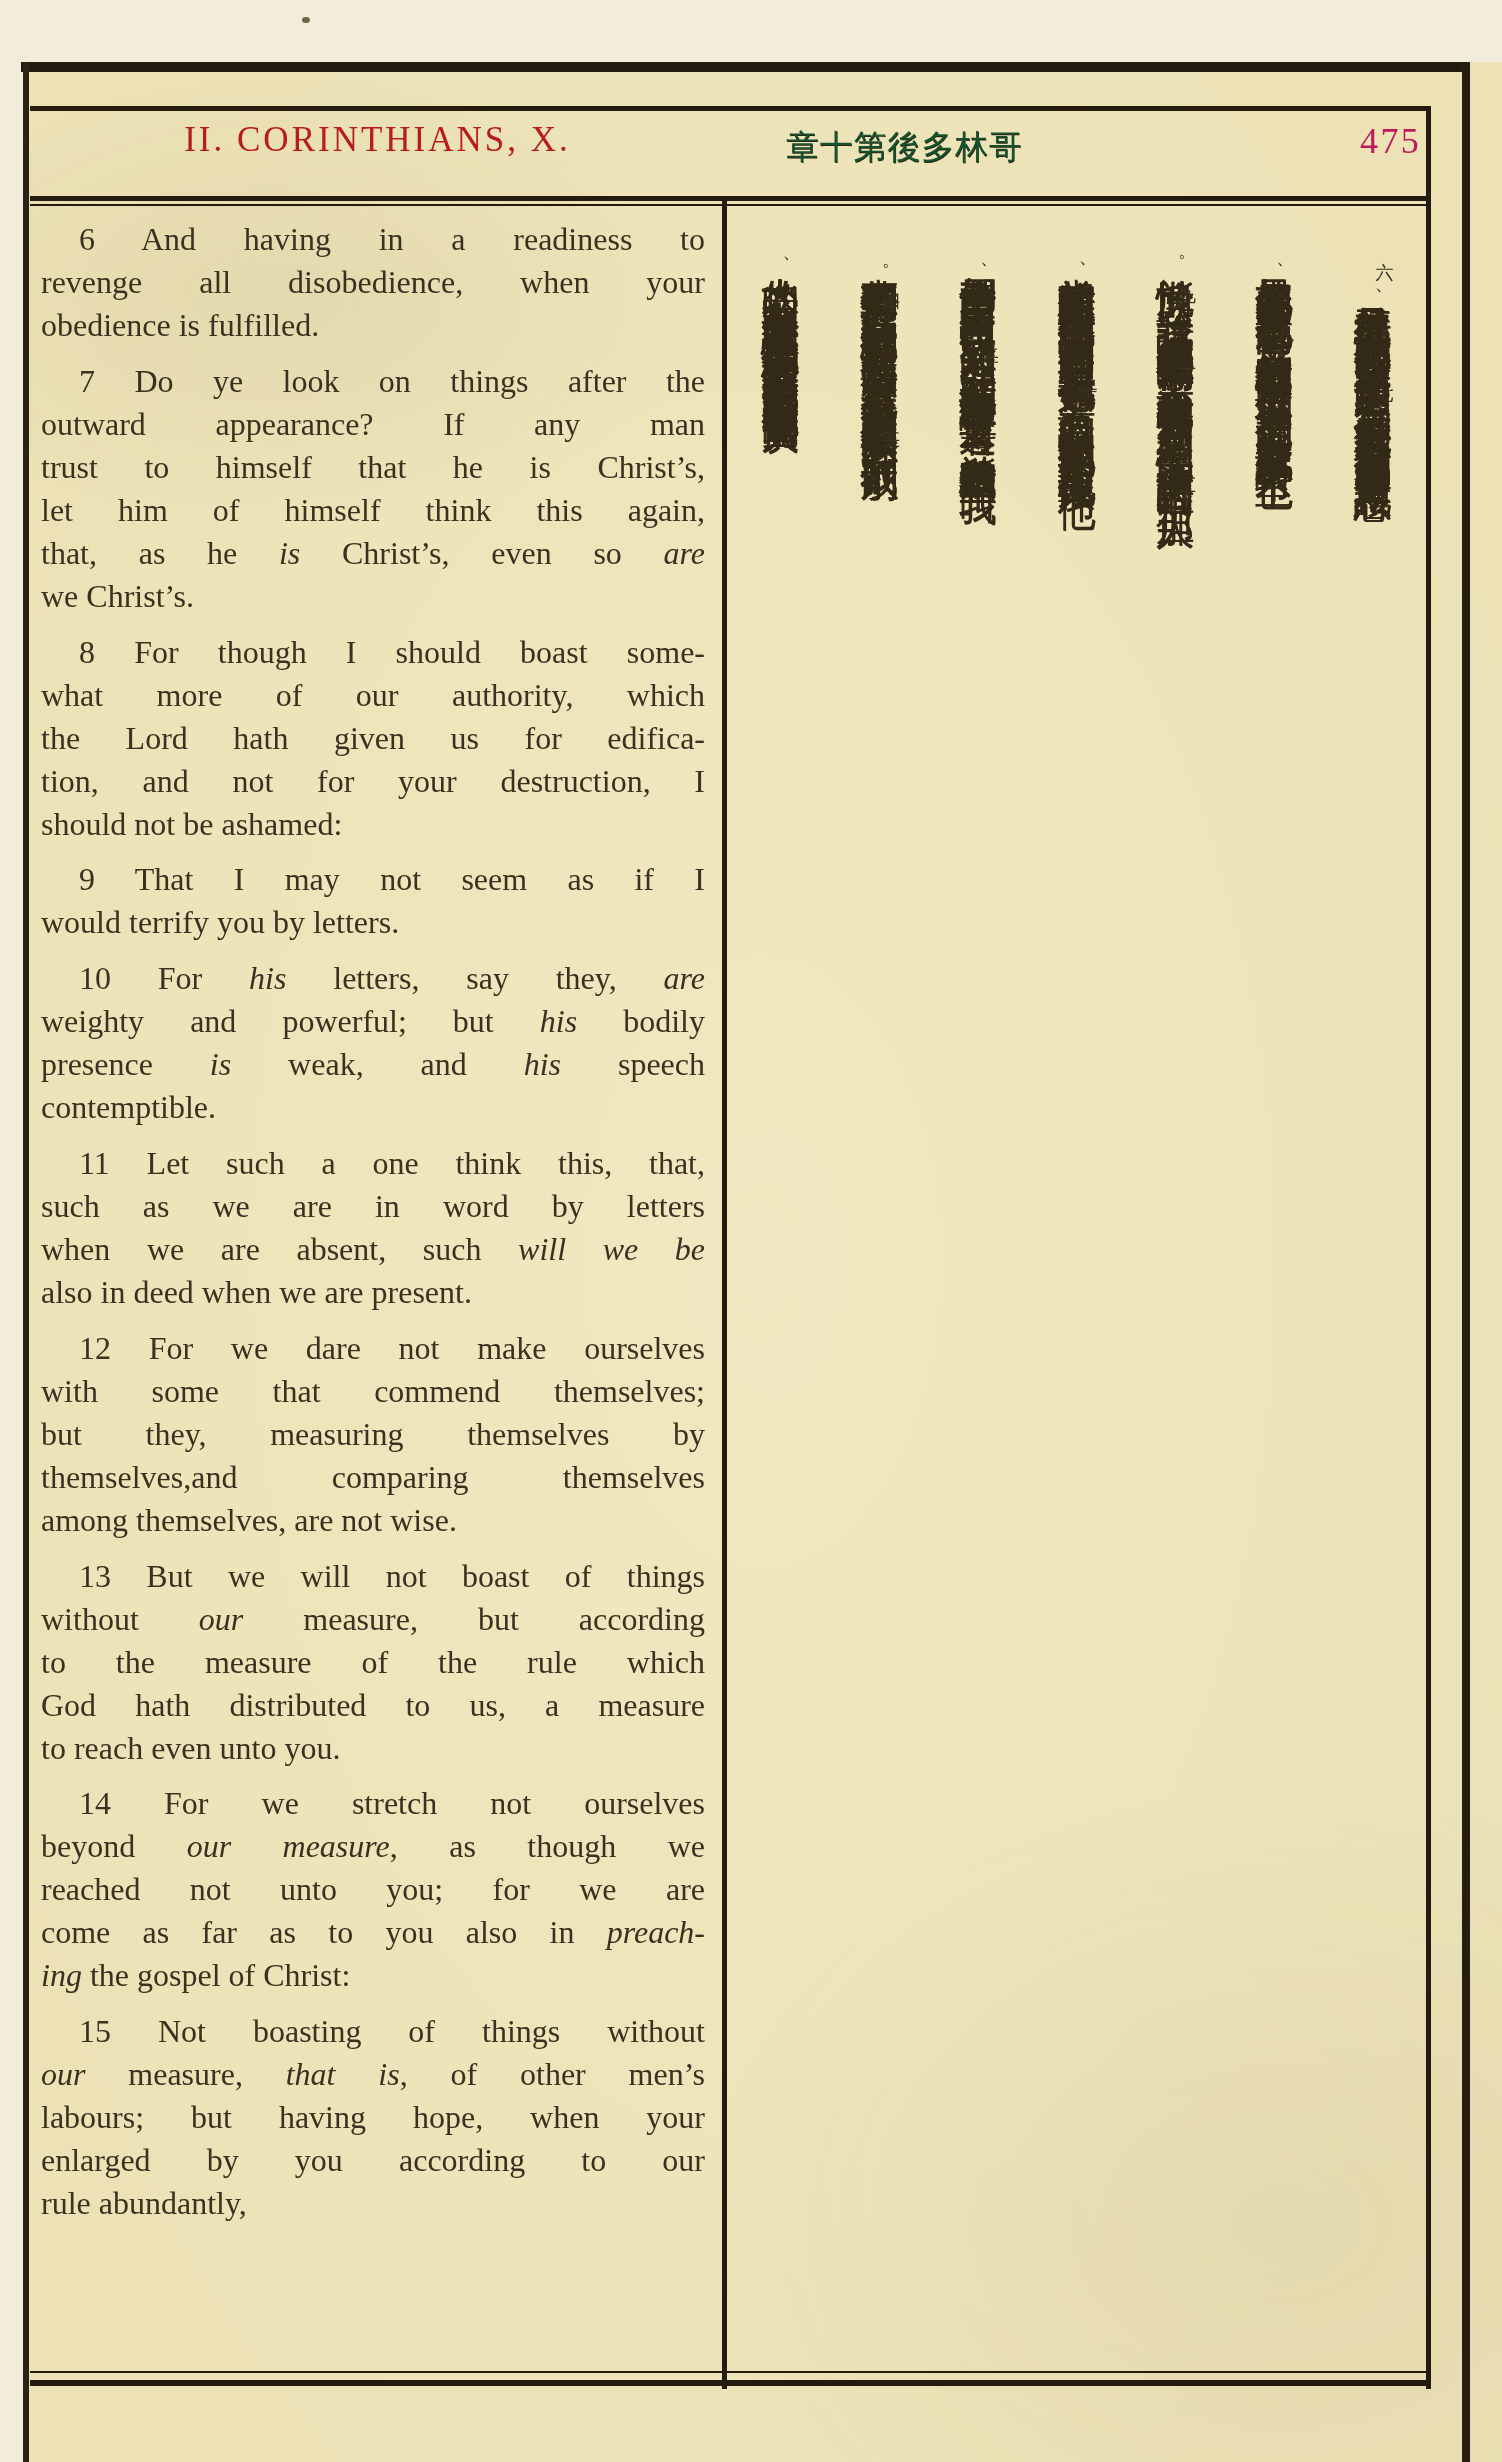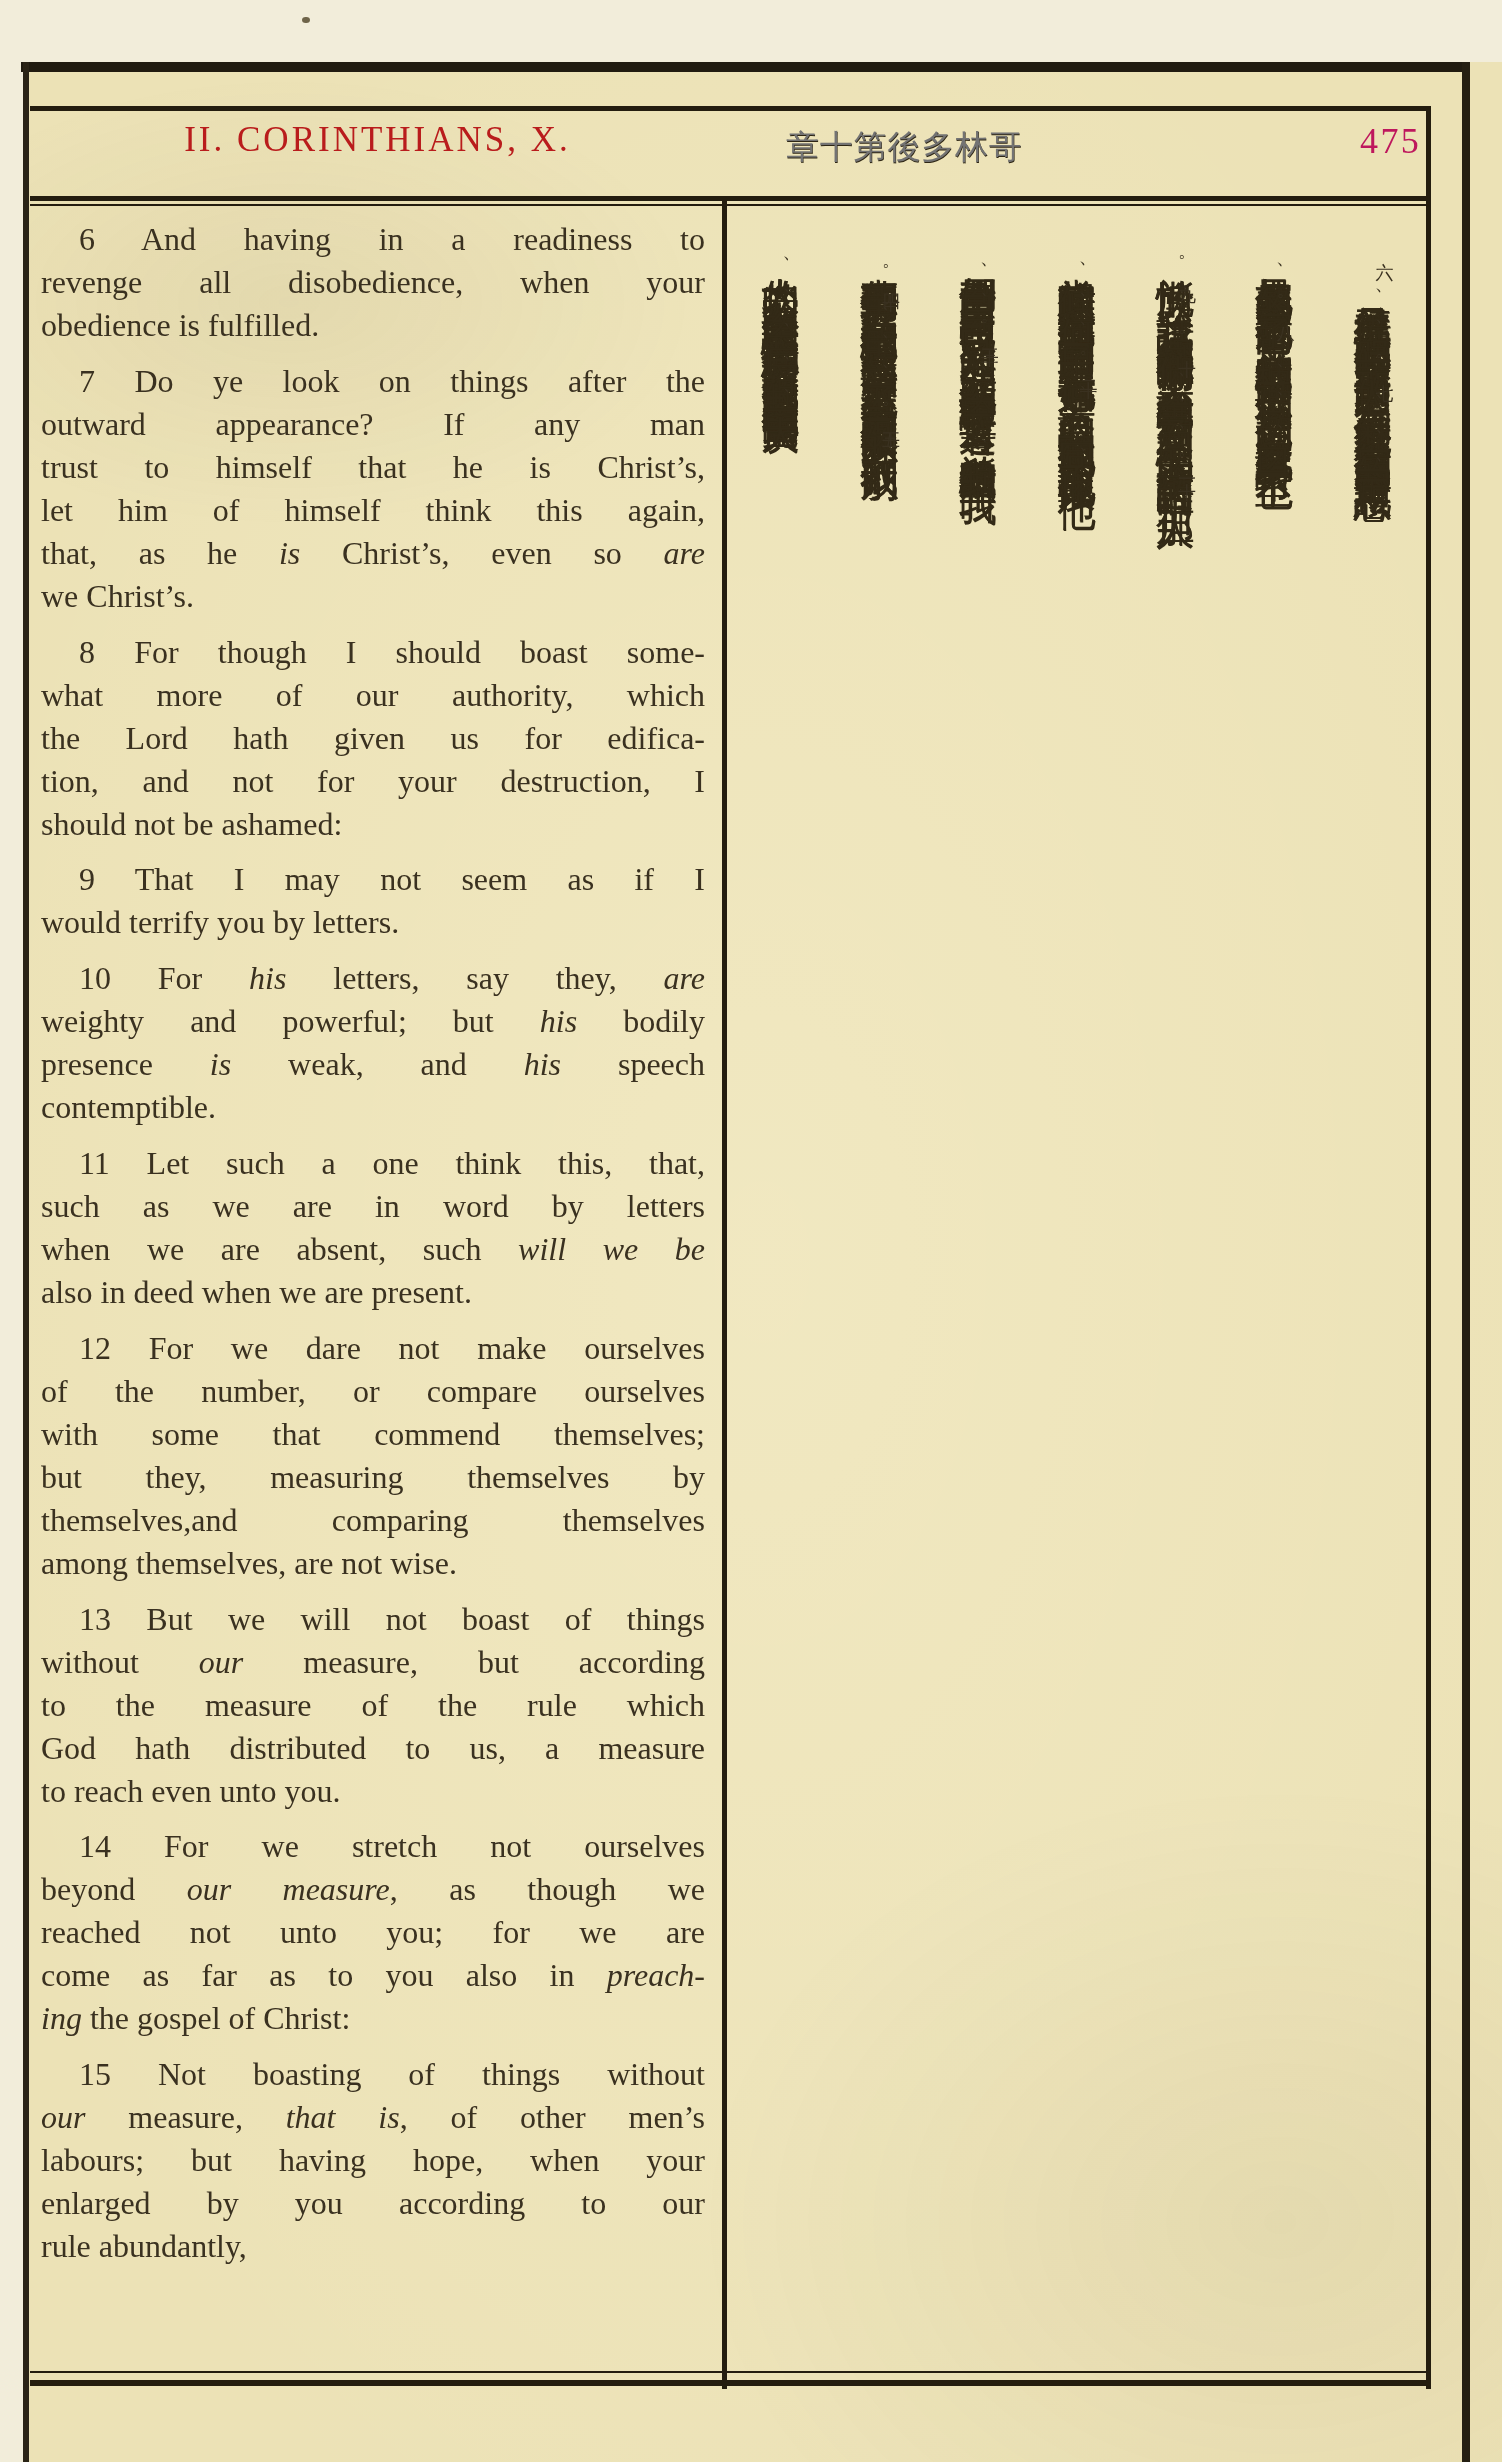--- a/index.html
+++ b/index.html
@@ -38,21 +38,21 @@
   .rule-bot-b{left:30px;top:2380px;width:1399px;height:6px;}
 
   
   .hdr-left{
     position:absolute;left:47px;top:120px;width:661px;
     text-align:center;font-size:35px;letter-spacing:3px;
     color:#b91c1c;white-space:nowrap;
   }
   .hdr-cjk{
     position:absolute;left:786px;top:125px;
-    font-size:33px;letter-spacing:0.8px;color:#737373;
+    font-size:33px;letter-spacing:0.8px;color:#14532d;
     font-family:Liberation Serif, serif;
     text-shadow:0.5px 0.5px 0 #2e2614;
     white-space:nowrap;
   }
   .hdr-num{
     position:absolute;left:1349px;top:120px;width:72px;
     text-align:right;font-size:36px;color:#be185d;letter-spacing:2.3px;
   }
 
   
@@ -152,21 +152,20 @@
       <div class="line last"><span>contemptible.</span></div>
     </div>
     <div class="verse">
       <div class="line first"><span>11 Let such a one think this, that,</span></div>
       <div class="line"><span>such as we are in word by letters</span></div>
       <div class="line"><span>when we are absent, such </span><span class="i">will we be</span></div>
       <div class="line last"><span>also in deed when we are present.</span></div>
     </div>
     <div class="verse">
       <div class="line first"><span>12 For we dare not make ourselves</span></div>
-      <div class="line"><span>of the number, or compare ourselves</span></div>
       <div class="line"><span>with some that commend themselves;</span></div>
       <div class="line"><span>but they, measuring themselves by</span></div>
       <div class="line"><span>themselves,and comparing themselves</span></div>
       <div class="line last"><span>among themselves, are not wise.</span></div>
     </div>
     <div class="verse">
       <div class="line first"><span>13 But we will not boast of things</span></div>
       <div class="line"><span>without </span><span class="i">our</span><span> measure, but according</span></div>
       <div class="line"><span>to the measure of the rule which</span></div>
       <div class="line"><span>God hath distributed to us, a measure</span></div>

